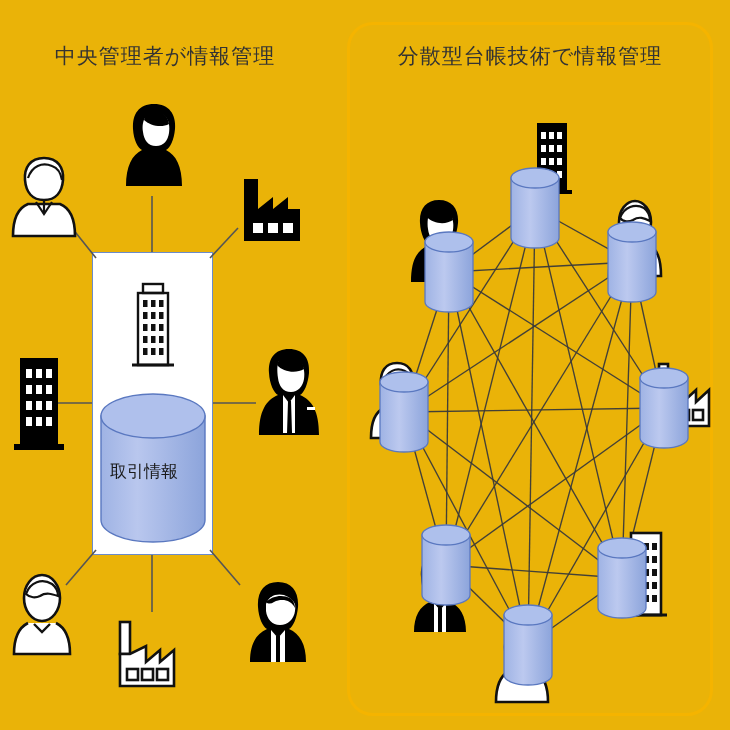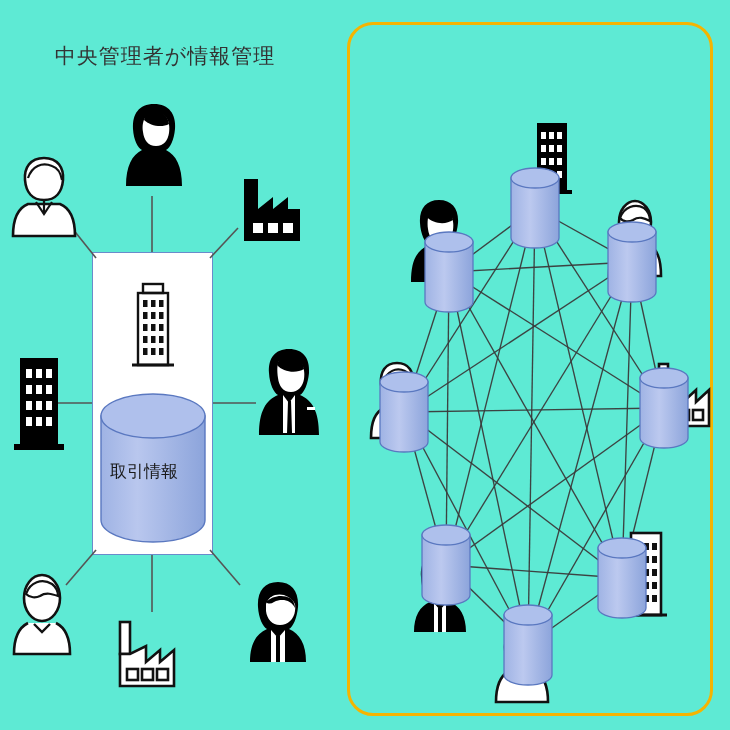--- a/index.html
+++ b/index.html
@@ -7,21 +7,21 @@
     padding: 0;
     background: #ffffff;
   }
   body {
     font-family: "Liberation Sans", "DejaVu Sans", sans-serif;
   }
   #stage {
     position: relative;
     width: 730px;
     height: 730px;
-    background: #5eead4;
+    background: #eab308;
     overflow: hidden;
   }
   .panel-title {
     position: absolute;
     text-align: center;
     color: #333333;
     font-size: 21px;
     letter-spacing: 1px;
     white-space: nowrap;
     font-family: "DejaVu Sans", "Liberation Sans", sans-serif;
@@ -75,20 +75,21 @@
   }
 </style>
 </head>
 <body>
 
 <div id="stage">
 
   <div id="right-panel-frame"></div>
 
   <div class="panel-title" id="left-title">中央管理者が情報管理</div>
+  <div class="panel-title" id="right-title">分散型台帳技術で情報管理</div>
 
   <div id="central-box"></div>
 
   <svg class="layer" id="lines-left">
     <g stroke="#555555" stroke-width="1.6" fill="none">
       <line x1="152" y1="252" x2="152" y2="196"></line>
       <line x1="96" y1="258" x2="72" y2="228"></line>
       <line x1="210" y1="258" x2="238" y2="228"></line>
       <line x1="92" y1="403" x2="48" y2="403"></line>
       <line x1="213" y1="403" x2="256" y2="403"></line>

